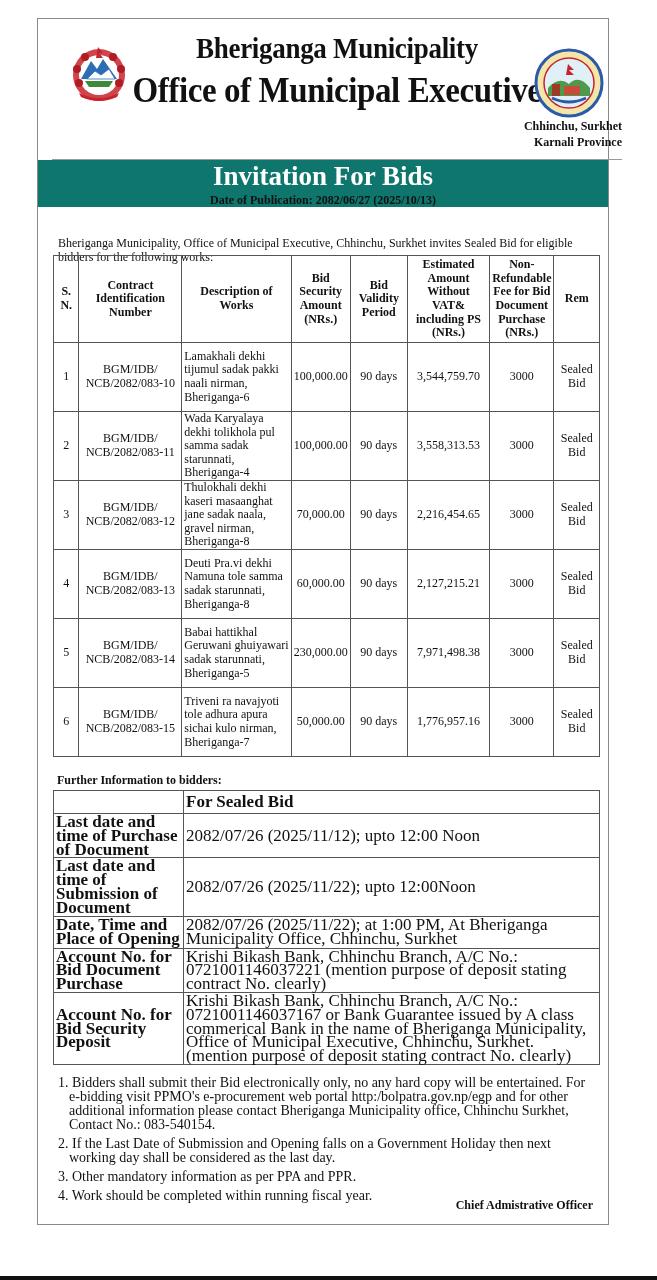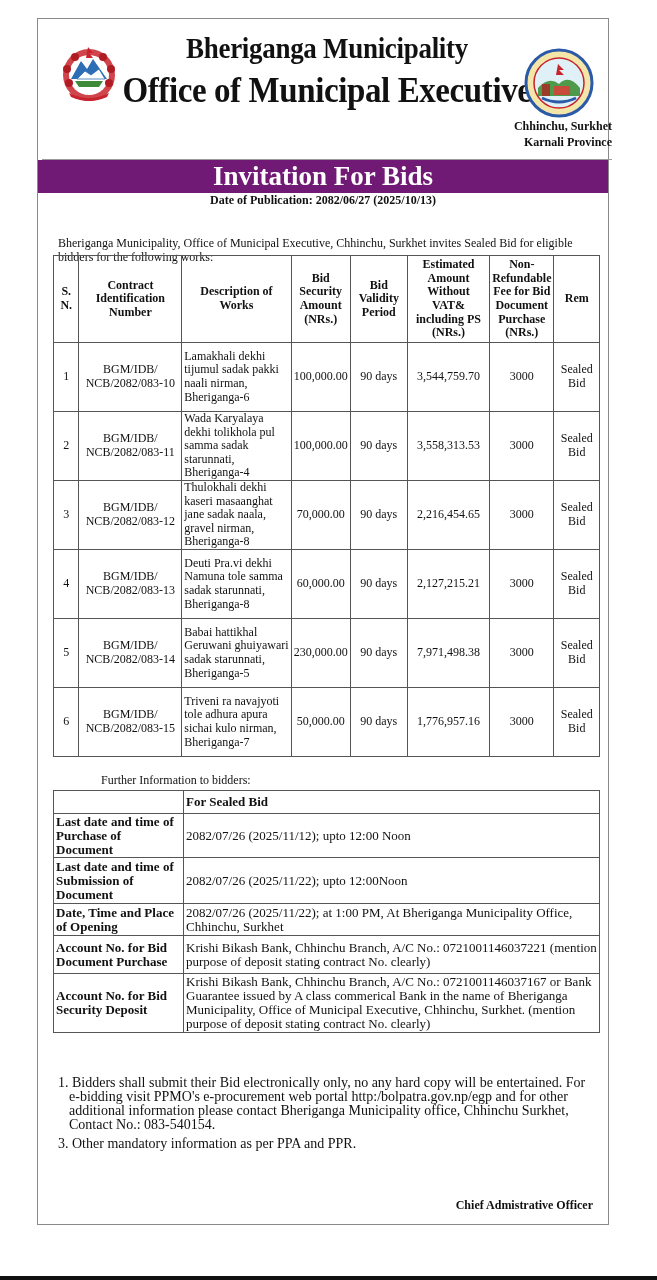--- a/index.html
+++ b/index.html
@@ -4,61 +4,61 @@
 <style>
   html, body { margin: 0; padding: 0; }
   body {
     width: 657px; height: 1280px; background: #ffffff; position: relative; overflow: hidden;
     font-family: "Liberation Serif", "DejaVu Serif", serif; color: #111;
   }
   .frame {
     position: absolute; left: 37px; top: 18px; width: 572px; height: 1207px;
     border: 1px solid #8a8a8a; box-sizing: border-box; background: #fff;
   }
-  .header { position: absolute; left: 4px; top: 0; width: 100%; height: 142px; }
+  .header { position: absolute; left: 14px; top: 0; width: 100%; height: 142px; }
   .logo-left { position: absolute; left: 13px; top: 20px; width: 68px; height: 68px; }
   .logo-right { position: absolute; left: 482px; top: 27px; width: 70px; height: 74px; }
   .title1 {
     position: absolute; left: 0; width: 100%; top: 14px; text-align: center;
     font-size: 27px; font-weight: bold; letter-spacing: -0.3px; transform: scaleY(1.08);
   }
   .title2 {
     position: absolute; left: 0; width: 100%; top: 53px; text-align: center;
     font-size: 33px; font-weight: bold; letter-spacing: -0.4px; transform: scaleY(1.08);
   }
   .addr1, .addr2 {
     position: absolute; left: 0; width: 100%; text-align: right; font-size: 12px; font-weight: bold;
   }
   .addr1 { top: 100px; }
   .addr2 { top: 116px; }
   .divider-line { position: absolute; left: 0; top: 140px; width: 100%; height: 1px; background: #9a9a9a; }
   .banner {
-    position: absolute; left: 0; top: 141px; width: 100%; height: 33px; background: #701a75;
+    position: absolute; left: 0; top: 141px; width: 100%; height: 47px; background: #0f766e;
     color: #fff; text-align: center; font-size: 27px; font-weight: bold; line-height: 33px;
   }
   .pubdate {
     position: absolute; left: 0; width: 100%; top: 174px; text-align: center; font-size: 12px; font-weight: bold;
   }
   .intro {
     position: absolute; left: 20px; width: 540px; top: 217px; font-size: 12px; line-height: 14px;
   }
   table { border-collapse: collapse; font-family: "Liberation Serif", "DejaVu Serif", serif; }
   .works {
     position: absolute; left: 15px; top: 236px; width: 547px; font-size: 12px;
   }
   .works th, .works td { border: 1px solid #555; padding: 0 2px; vertical-align: middle; }
   .works th { font-weight: bold; text-align: center; line-height: 13.6px; height: 86px; }
   .works td { line-height: 13.6px; height: 68px; }
   .works td.c { text-align: center; }
   .works td.l { text-align: left; padding-left: 2px; }
   .further {
-    position: absolute; left: 19px; top: 754px; font-size: 12px; font-weight: normal; margin-left: 44px;
+    position: absolute; left: 19px; top: 754px; font-size: 12px; font-weight: bold;
   }
   .info {
-    position: absolute; left: 15px; top: 771px; width: 547px; font-size: 13px; border-radius: 22px;
+    position: absolute; left: 15px; top: 771px; width: 547px; font-size: 17px; border-radius: 22px;
   }
   .info td { border: 1px solid #555; padding: 1px 2px; line-height: 13.8px; vertical-align: middle; }
   .info td.lbl { font-weight: bold; width: 122px; }
   .info td.hdr { font-weight: bold; height: 20px; }
   .notes {
     position: absolute; left: 20px; top: 1057px; width: 540px; font-size: 14px; line-height: 14px; margin: 0; padding: 0;
   }
   .note { padding-left: 11px; text-indent: -11px; margin-bottom: 5px; }
   .signature {
     position: absolute; right: 15px; top: 1179px; font-size: 12px; font-weight: bold;
@@ -227,19 +227,21 @@
     </tr>
     <tr style="height:58px">
       <td class="lbl">Account No. for Bid Security Deposit</td>
       <td>Krishi Bikash Bank, Chhinchu Branch, A/C No.: 0721001146037167 or Bank Guarantee issued by A class commerical Bank in the name of Bheriganga Municipality, Office of Municipal Executive, Chhinchu, Surkhet. (mention purpose of deposit stating contract No. clearly)</td>
     </tr>
   </tbody>
     </table>
 
   <div class="notes">
     <div class="note">1. Bidders shall submit their Bid electronically only, no any hard copy will be entertained. For e-bidding visit PPMO's e-procurement web portal http:/bolpatra.gov.np/egp and for other additional information please contact Bheriganga Municipality office, Chhinchu Surkhet, Contact No.: 083-540154.</div>
+    <div class="note">2. If the Last Date of Submission and Opening falls on a Government Holiday then next working day shall be considered as the last day.</div>
     <div class="note">3. Other mandatory information as per PPA and PPR.</div>
+    <div class="note">4. Work should be completed within running fiscal year.</div>
   </div>
 
   <div class="signature">Chief Admistrative Officer</div>
 </div>
 
 <div class="bottom-bar"></div>
 
 </body></html>

